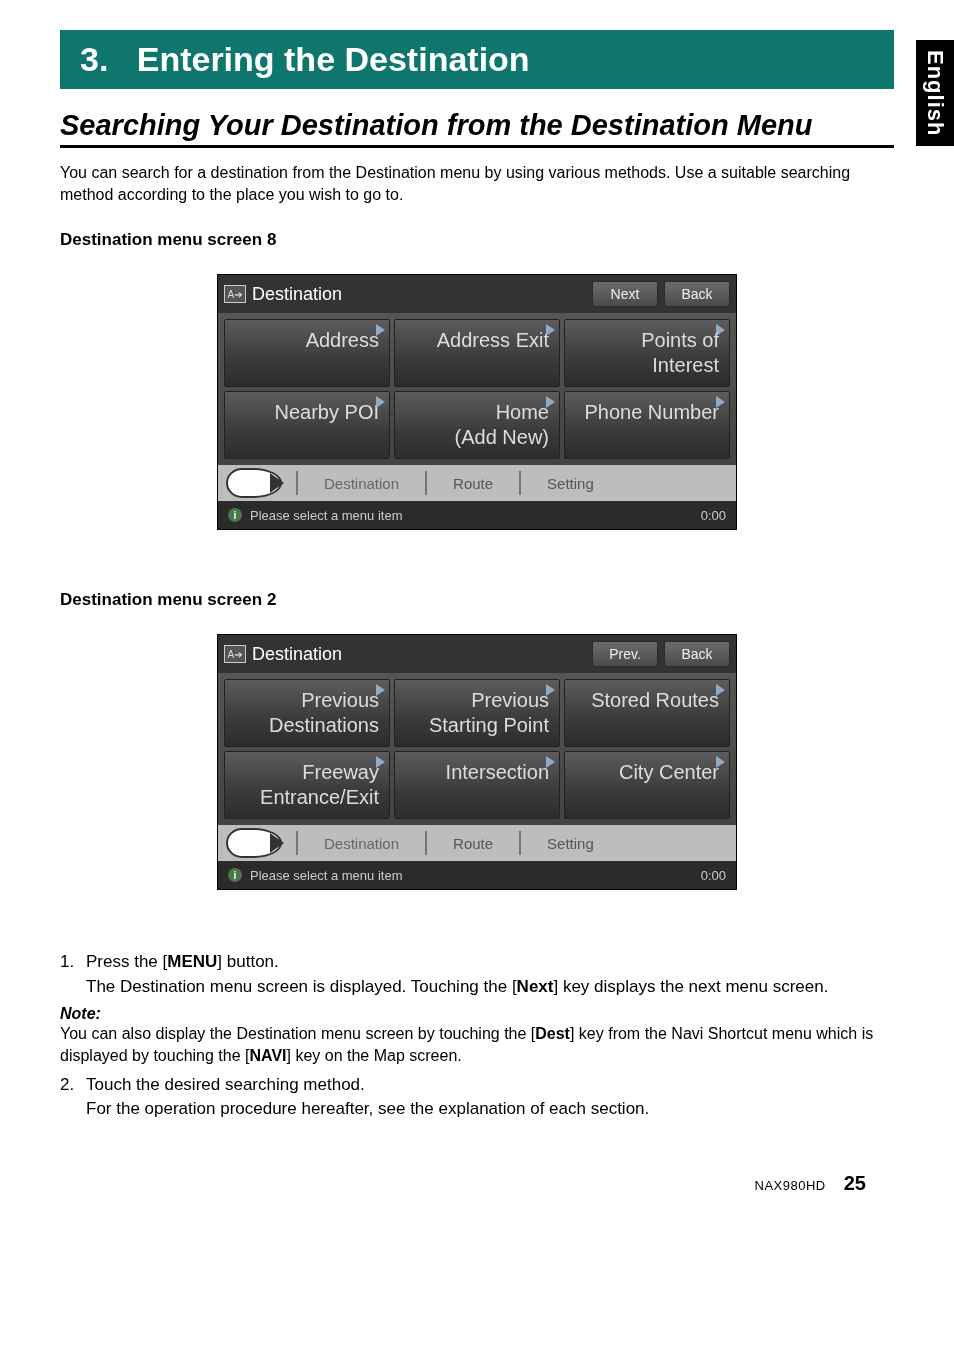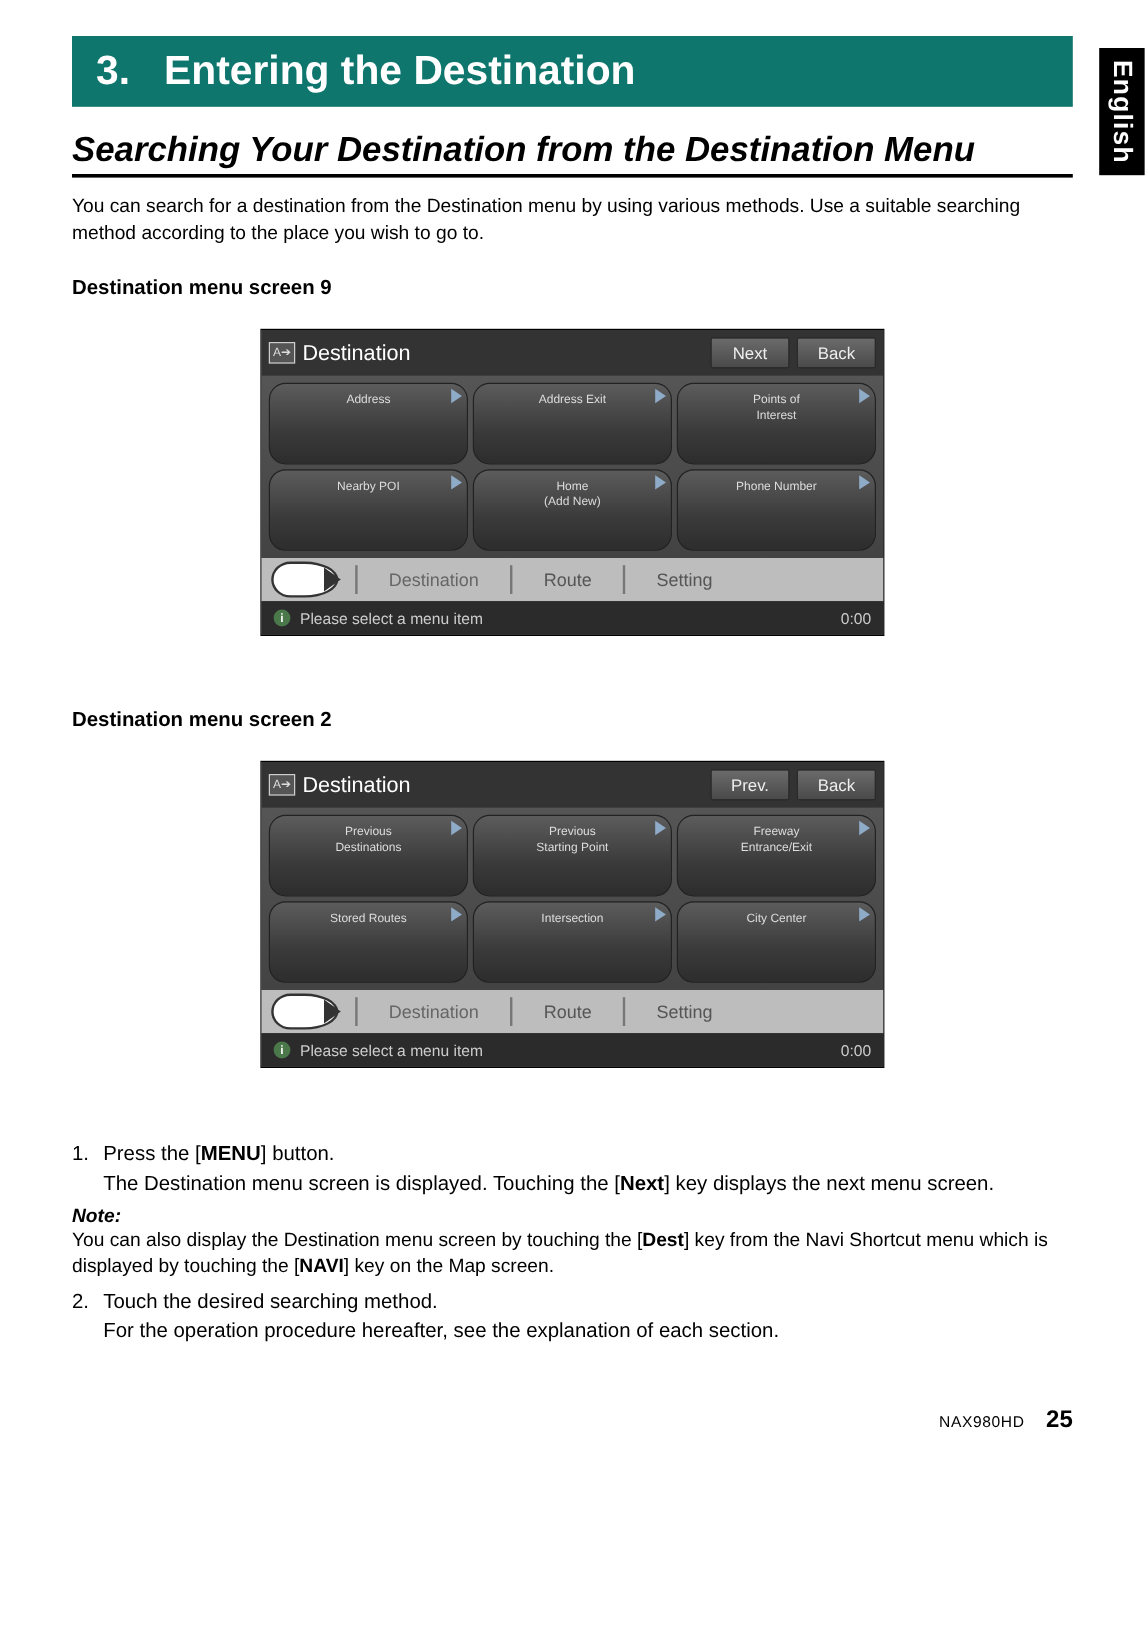--- a/index.html
+++ b/index.html
@@ -103,25 +103,25 @@
     grid-template-columns: repeat(3, 1fr);
     grid-template-rows: repeat(2, 68px);
     gap: 4px;
     padding: 6px;
   }
   .menu-btn {
     position: relative;
     background: linear-gradient(#5c5c5c, #3a3a3a 60%, #2d2d2d);
     border: 1px solid #222;
     color: #ddd;
-    font-size: 10px;
+    font-size: 20px;
     padding: 8px 10px;
     line-height: 1.25;
-    border-radius: 14px;
-    text-align: center;
+    border-radius: 2px;
+    text-align: right;
   }
   .menu-btn::after {
     content: "";
     position: absolute;
     top: 4px; right: 4px;
     width: 0; height: 0;
     border-left: 9px solid #9bd;
     border-top: 6px solid transparent;
     border-bottom: 6px solid transparent;
     opacity: 0.85;
@@ -185,21 +185,21 @@
     margin: 4px 60px 0 60px;
   }
   .note-body {
     font-size: 16px;
     line-height: 1.35;
     margin: 0 60px 6px 60px;
   }
   .footer {
     position: relative;
     margin-top: 50px;
-    padding: 0 60px;
+    padding: 0 88px;
     display: flex;
     justify-content: flex-end;
     align-items: baseline;
     gap: 18px;
   }
   .model { font-size: 13px; letter-spacing: 0.5px; }
   .pagenum { font-size: 20px; font-weight: bold; }
   b { font-weight: bold; }
 </style>
 </head>
@@ -211,21 +211,21 @@
   <span>3.</span>
   &nbsp;
   <span>Entering the Destination</span>
 </div>
 
 <div class="section-title">Searching Your Destination from the Destination Menu</div>
 <hr class="section-rule">
 
 <p class="body-text">You can search for a destination from the Destination menu by using various methods. Use a suitable searching method according to the place you wish to go to.</p>
 
-<p class="subhead">Destination menu screen 9</p>
+<p class="subhead">Destination menu screen 8</p>
 
 <div class="screen-wrap">
   <div class="screen">
     <div class="screen-header">
       <div class="screen-title-icon">A➔</div>
       <div class="screen-title">Destination</div>
       <div class="hdr-spacer"></div>
       <div class="hdr-btn">Next</div>
       <div class="hdr-btn">Back</div>
     </div>
@@ -266,23 +266,23 @@
       <div class="screen-title">Destination</div>
       <div class="hdr-spacer"></div>
       <div class="hdr-btn">Prev.</div>
       <div class="hdr-btn">Back</div>
     </div>
     <div class="menu-grid">
       <div class="menu-btn" style="white-space:pre-line">Previous
 Destinations</div>
       <div class="menu-btn" style="white-space:pre-line">Previous
 Starting Point</div>
+      <div class="menu-btn" style="white-space:pre-line">Stored Routes</div>
       <div class="menu-btn" style="white-space:pre-line">Freeway
 Entrance/Exit</div>
-      <div class="menu-btn" style="white-space:pre-line">Stored Routes</div>
       <div class="menu-btn" style="white-space:pre-line">Intersection</div>
       <div class="menu-btn" style="white-space:pre-line">City Center</div>
     </div>
     <div class="tab-row">
       <div class="tab-arrow"></div>
       <div class="tab-divider"></div>
       <div class="tab-item sel">Destination</div>
       <div class="tab-divider"></div>
       <div class="tab-item">Route</div>
       <div class="tab-divider"></div>

